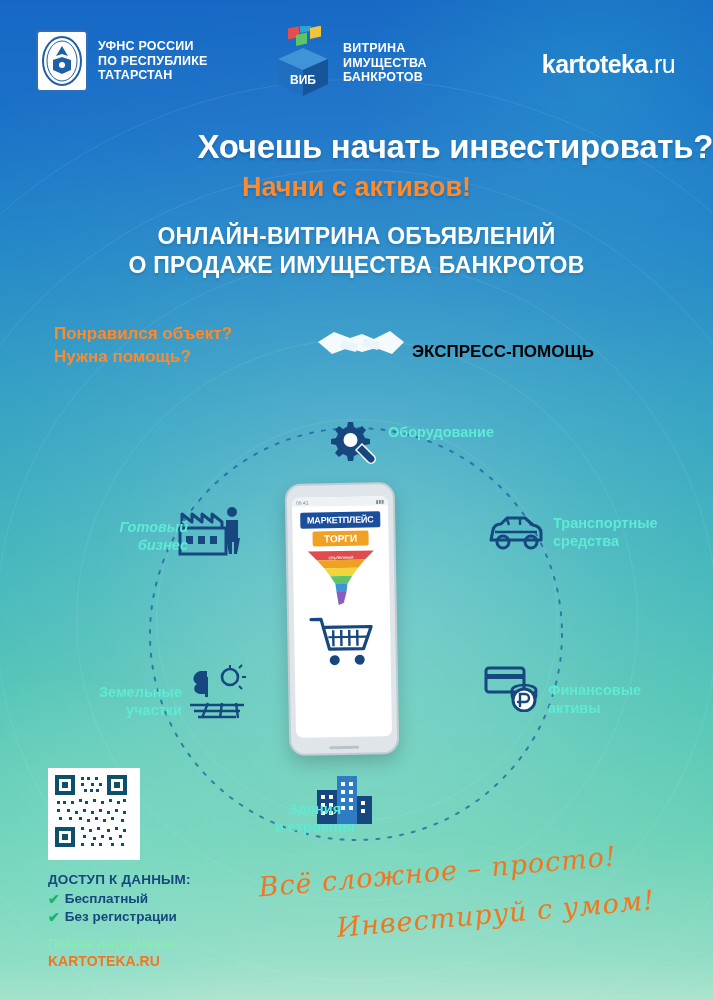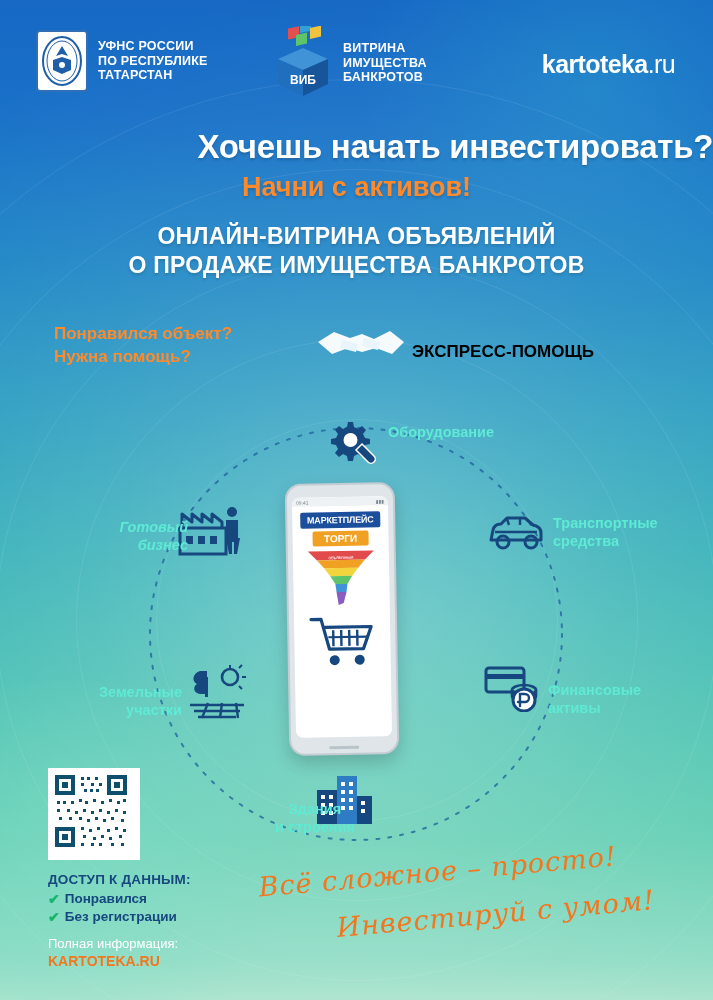--- a/index.html
+++ b/index.html
@@ -365,21 +365,21 @@
   .check {
     color: #18b46b;
     font-size: 14px;
     font-weight: bold;
     line-height: 14px;
   }
   .info-label {
     position: absolute;
     left: 48px;
     top: 936px;
-    color: #ffffff;
+    color: #86efac;
     font-size: 13px;
   }
   .info-site {
     position: absolute;
     left: 48px;
     top: 953px;
     color: #f3761e;
     font-size: 14px;
     font-weight: bold;
   }
@@ -722,21 +722,21 @@
         <rect x="60" y="72" width="3" height="3"></rect>
           <rect x="70" y="72" width="3" height="3"></rect>
       </g>
     </svg>
   </div>
 
   <div class="access-title">ДОСТУП К ДАННЫМ:</div>
   <div class="access-list">
     <div class="row">
       <span class="check">✔</span>
-      <span>Понравился</span>
+      <span>Бесплатный</span>
     </div>
     <div class="row">
       <span class="check">✔</span>
       <span>Без регистрации</span>
     </div>
   </div>
 
   <div class="info-label">Полная информация:</div>
   <div class="info-site">KARTOTEKA.RU</div>
 

